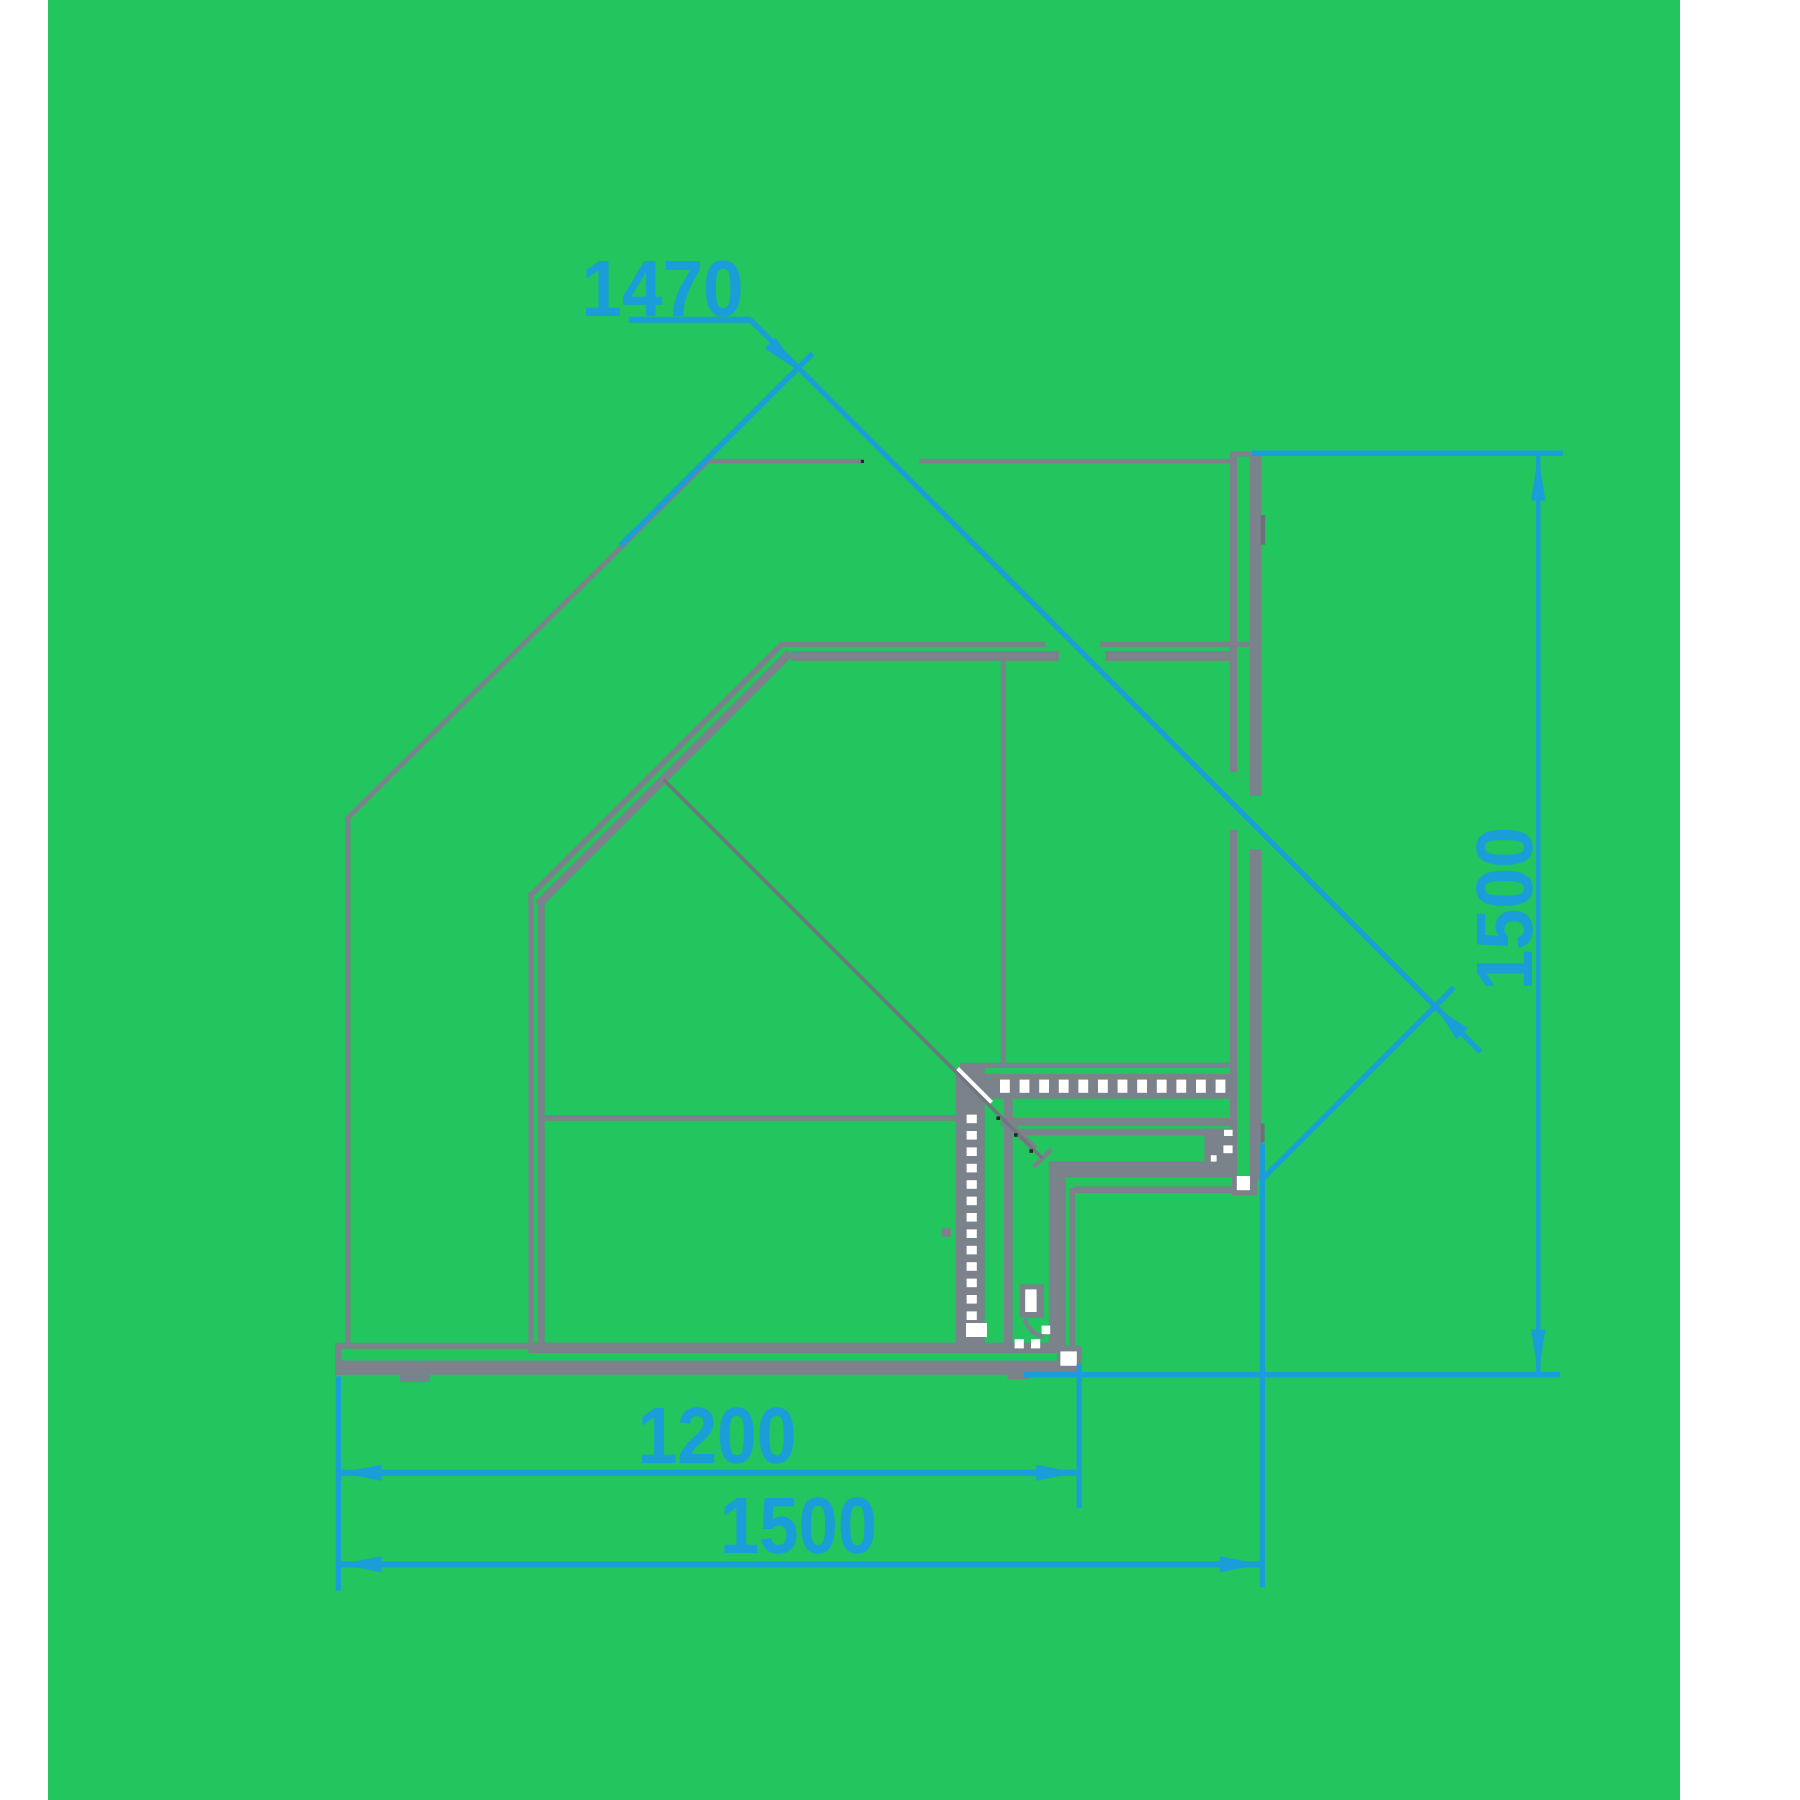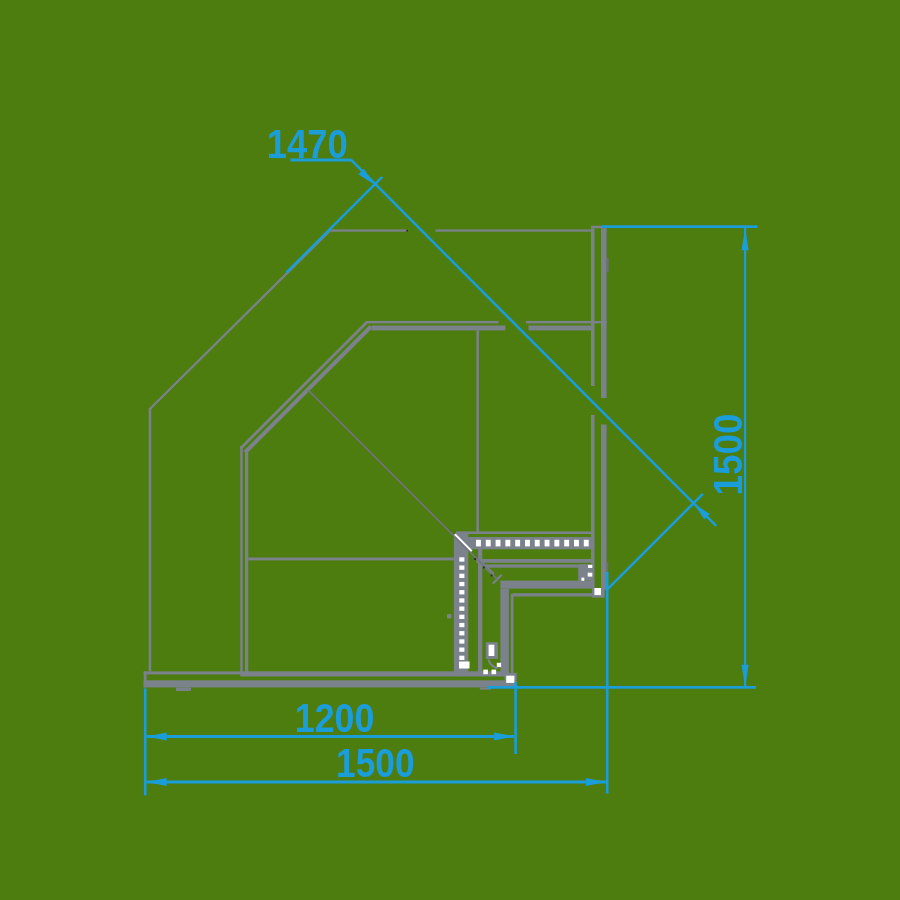--- a/index.html
+++ b/index.html
@@ -1,16 +1,16 @@
 <!DOCTYPE html>
 <html><head>
 <meta charset="utf-8">
 <style>
   html,body{margin:0;padding:0;background:#ffffff;}
-  #page{position:relative;width:900px;height:900px;background:#4d7c0f;overflow:hidden;}
+  #page{position:relative;width:816px;height:900px;background:#22c55e;overflow:hidden;margin-left:24px;}
 </style>
 </head>
 <body>
 <div id="page">
 <svg width="900" height="900" viewBox="0 0 900 900" xmlns="http://www.w3.org/2000/svg">
 <g fill="#7b828c" stroke="none">
 <rect x="330.9" y="229.4" width="75.8" height="2.3"></rect>
 <rect x="435.6" y="229.4" width="155.9" height="2.3"></rect>
 <rect x="148.7" y="408.5" width="2.5" height="263.0"></rect>
 <rect x="591.0" y="225.7" width="15.6" height="2.6"></rect>

